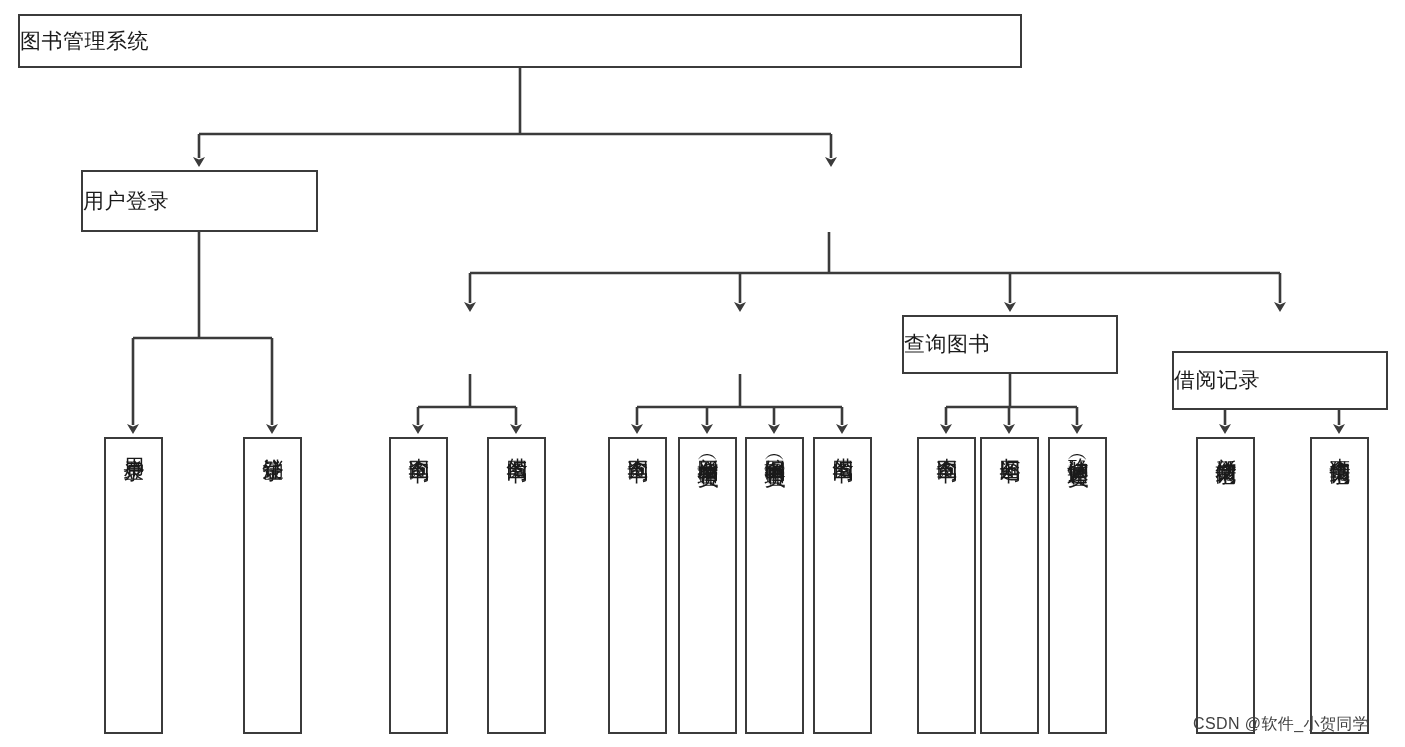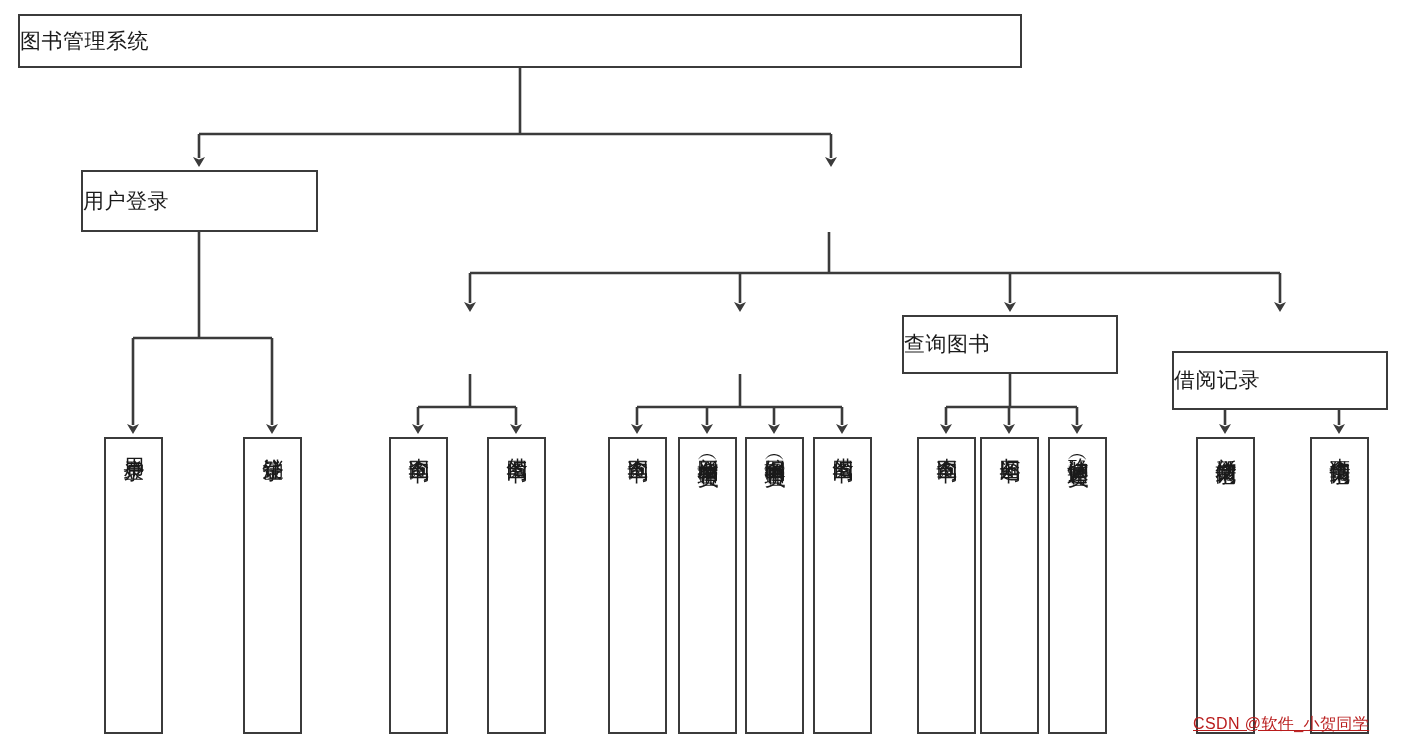--- a/index.html
+++ b/index.html
@@ -53,25 +53,24 @@
     text-orientation: upright;
     font-size: 21px;
     line-height: 1.28;
     letter-spacing: 1.5px;
     white-space: nowrap;
     padding-top: 2px;
   }
   .watermark {
     position: absolute;
     font-size: 16px;
-    color: #b91c1c;
+    color: #404040;
     white-space: nowrap;
     z-index: 3;
     letter-spacing: 0.4px;
-    text-decoration: underline;
   }
 </style>
 </head>
 <body>
 
 <div id="canvas">
 
   <svg id="edges" viewBox="0 0 1405 747" xmlns="http://www.w3.org/2000/svg">
     <defs>
       <marker id="arrow" markerWidth="10" markerHeight="12" refX="1" refY="6" orient="auto" markerUnits="userSpaceOnUse">

